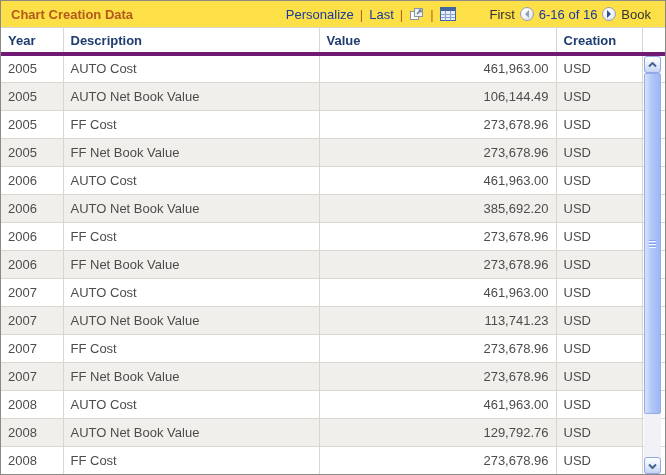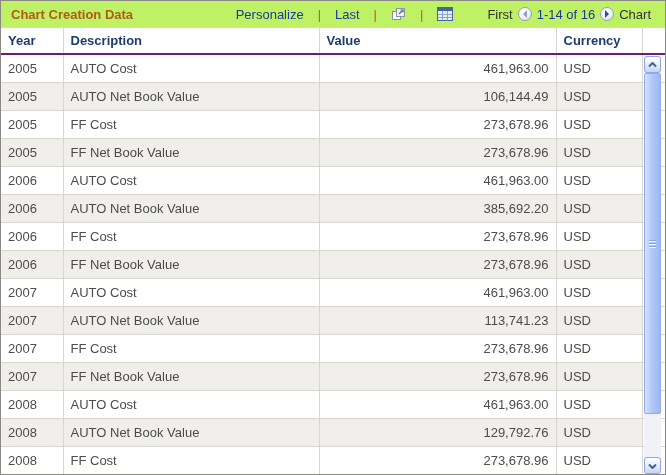--- a/index.html
+++ b/index.html
@@ -1,36 +1,36 @@
 <!DOCTYPE html>
 <html><head>
 <meta charset="utf-8">
 <style>
   html,body{margin:0;padding:0;background:#fff;font-family:"Liberation Sans","DejaVu Sans",sans-serif;}
   .container{width:666px;height:475px;box-sizing:border-box;border:1px solid #8b8984;
     position:relative;overflow:hidden;background:#fff;}
 
   
-  .titlebar{height:27px;background:#bef264;border-bottom:1px solid #d9d6d0;
+  .titlebar{height:27px;background:#fde047;border-bottom:1px solid #d9d6d0;
     display:flex;align-items:center;box-sizing:border-box;padding:0 14px 0 10px;}
   .title{font-size:13px;font-weight:bold;color:#b25a1b;white-space:nowrap;}
-  .toolbar{margin-left:auto;display:flex;align-items:center;gap:14px;font-size:13px;}
+  .toolbar{margin-left:auto;display:flex;align-items:center;gap:6px;font-size:13px;}
   .link{color:#1a3a9c;cursor:pointer;text-decoration:none;white-space:nowrap;}
   .pipe{color:#b4641e;}
   .icon-btn{display:flex;align-items:center;cursor:pointer;}
   .pager{margin-left:34px;display:flex;align-items:flex-start;gap:5px;font-size:13px;color:#333;}
   .range{color:#1a3a9c;white-space:nowrap;}
   .nav-btn{width:14px;height:14px;border-radius:50%;border:1px solid #97a1b4;box-sizing:border-box;
     background:radial-gradient(circle at 35% 30%,#ffffff 0%,#eef1f6 55%,#c9d2e2 100%);
     display:flex;align-items:center;justify-content:center;cursor:pointer;flex:0 0 auto;}
 
   
   table{border-collapse:collapse;table-layout:fixed;width:664px;}
   th{height:26px;box-sizing:border-box;background:#fff;color:#1e3c70;font-size:13px;font-weight:bold;
-    text-align:left;padding:0 0 0 7px;border-bottom:2px solid #701a75;border-right:1px solid #d9d6d0;
+    text-align:left;padding:0 0 0 7px;border-bottom:4px solid #701a75;border-right:1px solid #d9d6d0;
     white-space:nowrap;overflow:hidden;cursor:pointer;}
   th.c4{border-right:none;cursor:default;}
   td{height:28px;box-sizing:border-box;background:#fff;color:#4c4c4a;font-size:13px;
     padding:0 0 0 7px;border-bottom:1px solid #d9d6d0;border-right:1px solid #d9d6d0;
     white-space:nowrap;overflow:hidden;}
   td.c2{text-align:right;padding:0 7px 0 0;}
   td.c4{border-right:none;padding:0;}
   tr.alt td{background:#f0efec;}
   tr.alt td.c4{background:#fff;}
 
@@ -79,44 +79,44 @@
       </span>
     </span>
 
     <span class="pager">
       <a class="link" style="color:#333;">First</a>
       <span class="nav-btn">
         <svg width="6" height="8" viewBox="0 0 6 8">
             <path d="M5 0 L1 4 L5 8 Z" fill="#8fa0bf"></path>
           </svg>
       </span>
-      <span class="range">1-14 of 16</span>
+      <span class="range">6-16 of 16</span>
       <span class="nav-btn">
         <svg width="6" height="8" viewBox="0 0 6 8">
             <path d="M1 0 L5 4 L1 8 Z" fill="#2d4f96"></path>
           </svg>
       </span>
-      <a class="link" style="color:#333;">Chart</a>
+      <a class="link" style="color:#333;">Book</a>
     </span>
   </div>
 
   <table>
     <colgroup>
       <col style="width:62px">
         <col style="width:256px">
         <col style="width:237px">
       <col style="width:86px">
         <col style="width:23px">
     </colgroup>
     <thead>
       <tr>
         <th class="c0">Year</th>
         <th class="c1">Description</th>
         <th class="c2">Value</th>
-        <th class="c3">Currency</th>
+        <th class="c3">Creation</th>
         <th class="c4"></th>
       </tr>
     </thead>
     <tbody>
         <tr>
           <td class="c0">2005</td>
           <td class="c1">AUTO Cost</td>
           <td class="c2">461,963.00</td>
           <td class="c3">USD</td>
           <td class="c4"></td>

